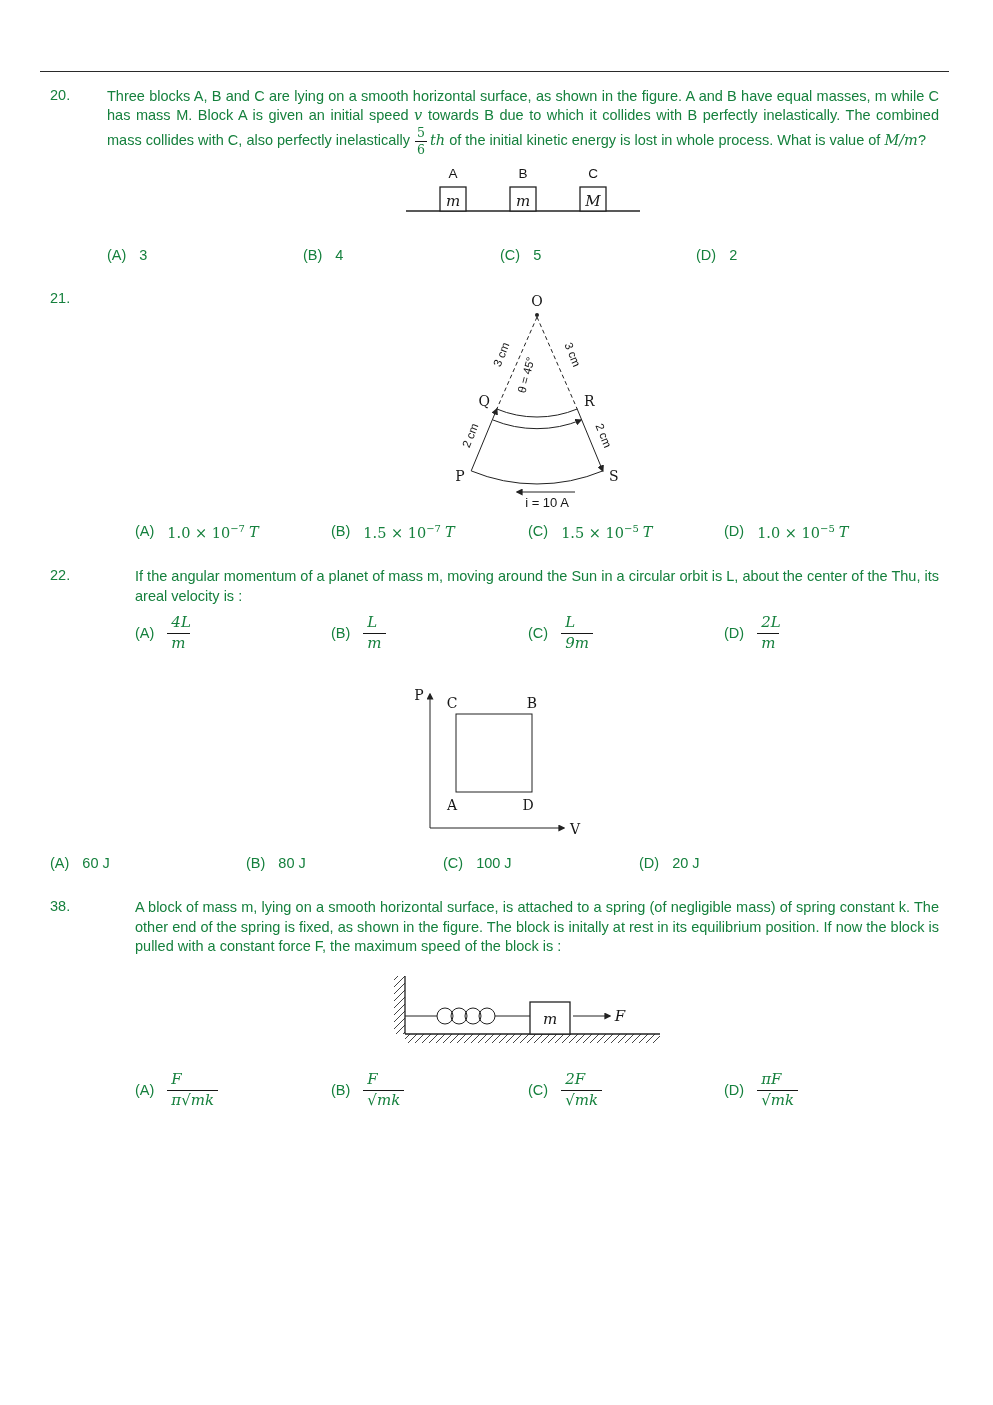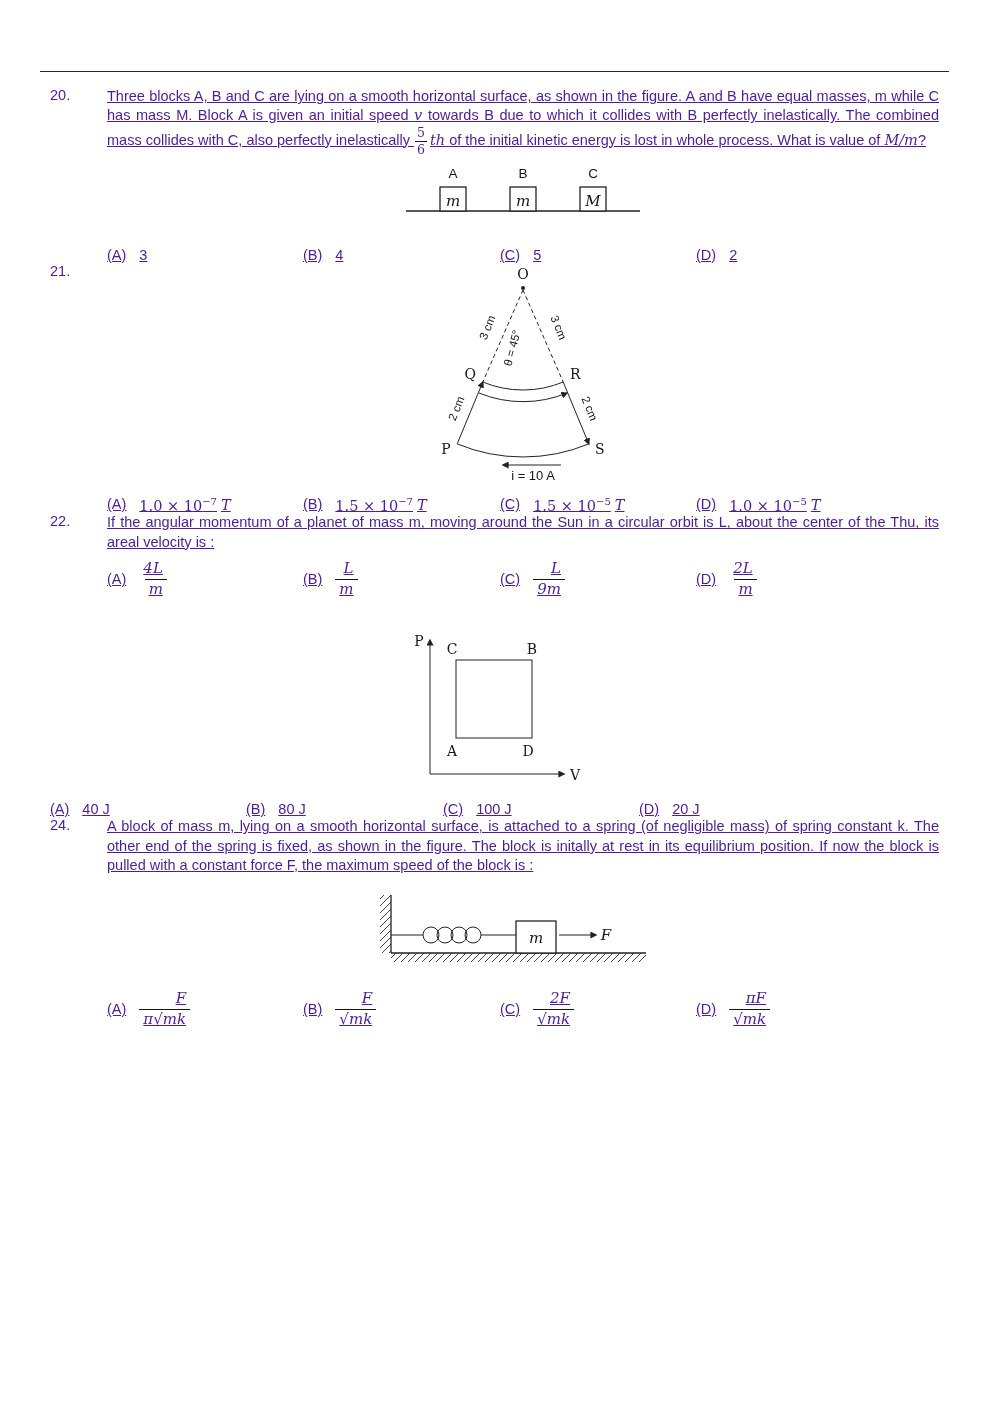--- a/index.html
+++ b/index.html
@@ -1,40 +1,40 @@
 <!DOCTYPE html>
 <html><head>
 <meta charset="utf-8">
 <style>
   html,body{margin:0;padding:0;background:#fff;}
   .page{width:993px;height:1405px;position:relative;background:#fff;overflow:hidden;
-        font-family:"Liberation Sans","DejaVu Sans",sans-serif;font-size:14.5px;color:#4c1d95;}
+        font-family:"Liberation Sans","DejaVu Sans",sans-serif;font-size:14.5px;color:#15803d;}
   .rule{position:absolute;top:71px;left:40px;right:44px;border-top:1.6px solid #2a2a2a;}
   .content{padding-top:87px;}
   .q{display:flex;padding:0 54px 0 50px;}
   .qnum{width:57px;flex-shrink:0;}
-  .qbody{flex:1;min-width:0;text-decoration:underline;}
+  .qbody{flex:1;min-width:0;}
   .qtext{margin:0;text-align:justify;line-height:1.33;}
   .mi{font-family:"DejaVu Serif",serif;font-style:italic;}
   .ifrac{display:inline-flex;flex-direction:column;align-items:center;vertical-align:middle;
          font-family:"DejaVu Serif",serif;font-size:12.5px;line-height:1.12;margin:0 3px 0 1px;}
   .ifrac .n{border-bottom:1px solid #161616;padding:0 2px 1px;}
   .ifrac .d{padding-top:1px;}
   .fig{text-align:center;}
-  .m-t27{} .m-t26{margin-top:26px;}
+  .m-t27{margin-top:27px;gap:28px;} .m-t26{margin-top:26px;}
   .fig20{margin:8px auto 0;} .fig21{margin:4px auto 0;} .fig23{margin:6px auto 0;} .fig24{margin:12px auto 0;}
   .post{margin-top:8px;}
   .opts{display:grid;grid-template-columns:196px 197px 196px auto;align-items:center;}
   .o-t15{margin-top:15px;} .o-t8{margin-top:8px;} .o-t14{margin-top:14px;} .o-t16{margin-top:16px;}
   .opt{display:flex;align-items:center;gap:13px;}
   .opt .ol{white-space:pre;}
   .math{font-family:"DejaVu Serif",serif;}
   .math sup{font-size:10px;}
   .unit{font-family:"DejaVu Serif",serif;font-style:italic;margin-left:4px;}
-  .frac{display:inline-flex;flex-direction:column;align-items:flex-end;
+  .frac{display:inline-flex;flex-direction:column;align-items:flex-start;
         font-family:"DejaVu Serif",serif;font-style:italic;font-size:15px;line-height:1.18;}
   .frac .fn{padding:0 4px 1px;}
   .frac .fd{border-top:1px solid #161616;padding:1px 4px 0;}
   
   svg text{fill:#161616;}
   .st{stroke:#222;stroke-width:1.3;fill:none;}
   .thin{stroke:#222;stroke-width:1;fill:none;}
   .dash{stroke:#222;stroke-width:1;fill:none;stroke-dasharray:4 3;}
   .box{fill:#fff;stroke:#222;stroke-width:1.3;}
   .ft{font-family:"Liberation Sans",sans-serif;font-size:13.5px;}
@@ -198,40 +198,40 @@
             <text class="fs" x="164" y="150" text-anchor="start">V</text>
             <text class="fs" x="46" y="24" text-anchor="middle">C</text>
             <text class="fs" x="126" y="24" text-anchor="middle">B</text>
             <text class="fs" x="46" y="126" text-anchor="middle">A</text>
             <text class="fs" x="122" y="126" text-anchor="middle">D</text>
           </svg>
         </div>
         <div class="opts o-t14">
           <div class="opt">
               <span class="ol">(A)</span>
-              <span>40 J</span>
+              <span>60 J</span>
             </div>
           <div class="opt">
               <span class="ol">(B)</span>
               <span>80 J</span>
             </div>
           <div class="opt">
               <span class="ol">(C)</span>
               <span>100 J</span>
             </div>
           <div class="opt">
               <span class="ol">(D)</span>
               <span>20 J</span>
             </div>
         </div>
       </div>
     </section>
 
     <section class="q m-t27">
-      <div class="qnum">24.</div>
+      <div class="qnum">38.</div>
       <div class="qbody">
         <p class="qtext">A block of mass m, lying on a smooth horizontal surface, is attached to a spring (of negligible mass) of spring constant k. The other end of the spring is fixed, as shown in the figure. The block is initally at rest in its equilibrium position. If now the block is pulled with a constant force F, the maximum speed of the block is :</p>
         <div class="fig fig24">
           <svg width="290" height="84" viewBox="0 0 290 84">
             <defs>
               <marker id="ah24" viewBox="0 0 10 10" refX="8" refY="5" markerWidth="7" markerHeight="7" orient="auto-start-reverse">
                 <path d="M0,0 L10,5 L0,10 z" fill="#222"></path>
               </marker>
               <pattern id="hatch24" patternUnits="userSpaceOnUse" width="7" height="7">
                 <path d="M0,7 L7,0" stroke="#444" stroke-width="1"></path>

